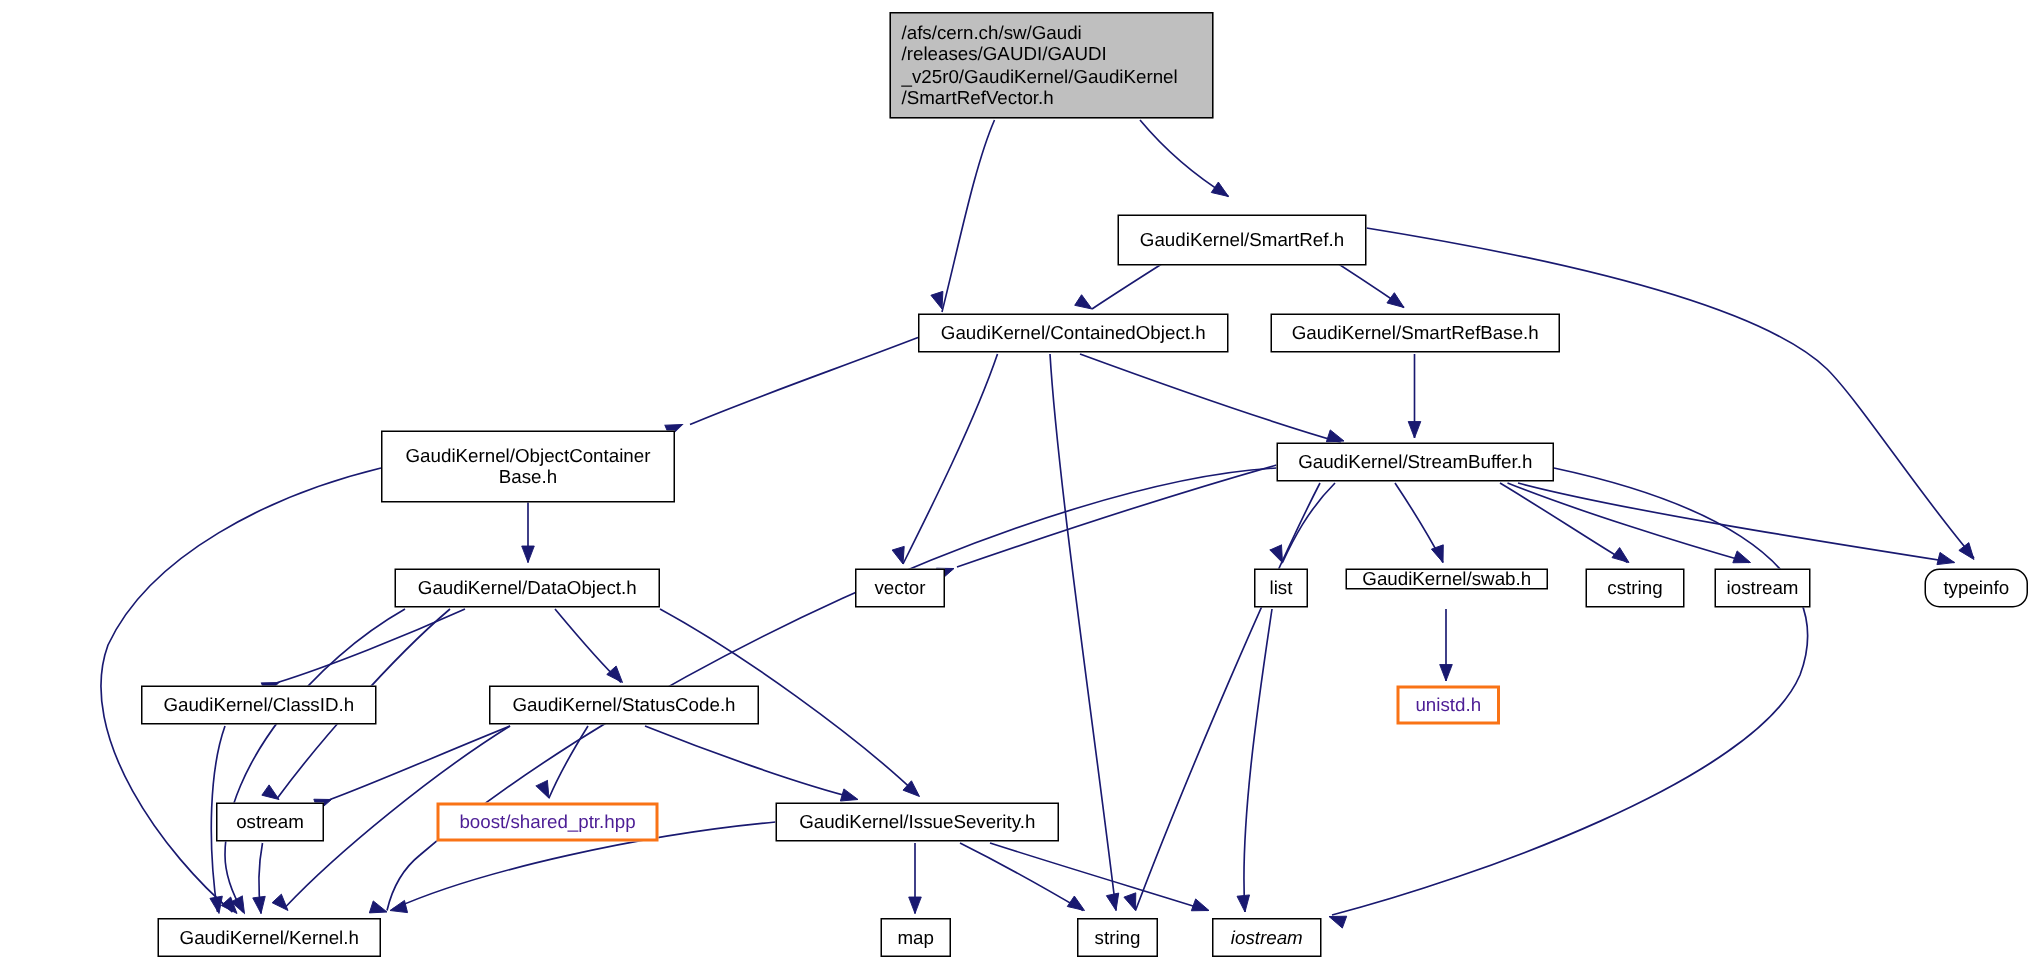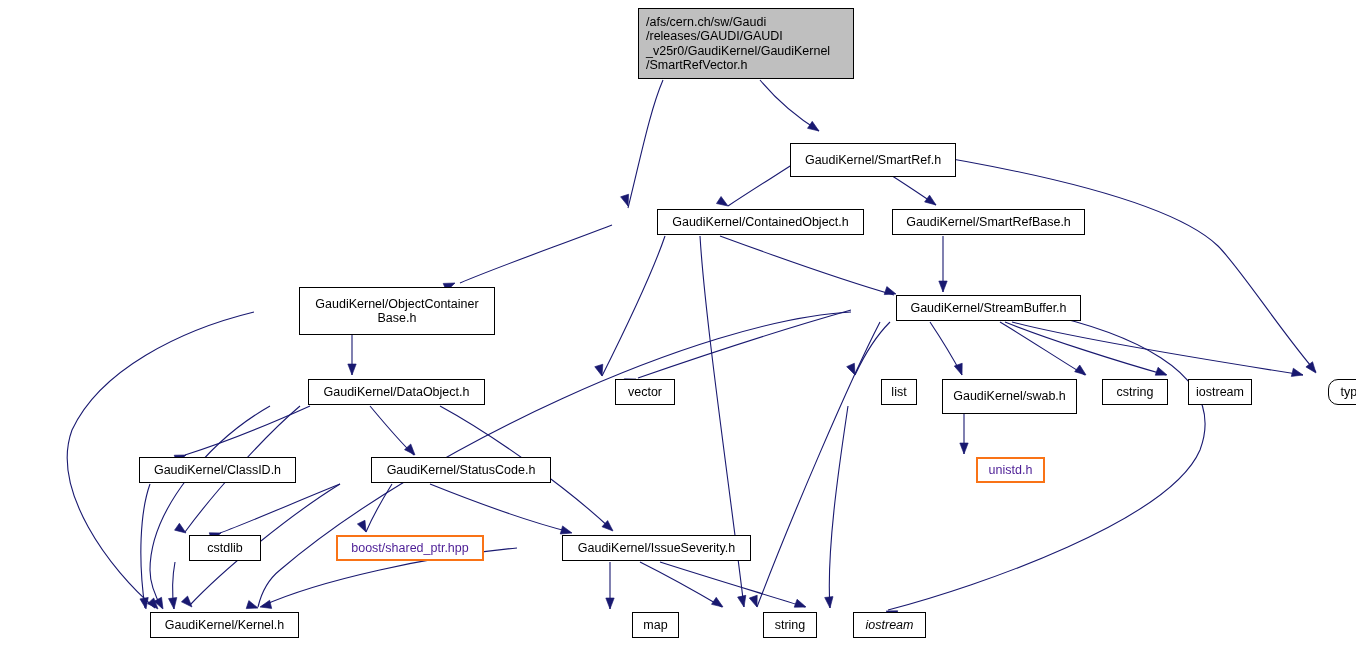--- a/index.html
+++ b/index.html
@@ -29,21 +29,20 @@
     align-items: center;
     justify-content: center;
     text-align: center;
     background: #ffffff;
     border: 1px solid #000000;
     color: #000000;
     font-size: 12.5px;
     line-height: 14.5px;
     white-space: pre-line;
     letter-spacing: 0px;
-    margin-left: 45px;
   }
   .node-box.root {
     background: #bfbfbf;
     border: 1px solid #000000;
     text-align: left;
     justify-content: flex-start;
     padding-left: 7px;
   }
   .node-box.ext {
     border: 2px solid #f97316;
@@ -157,28 +156,28 @@
 /SmartRefVector.h</span></div>
       <div class="node-box" style="left: 745px; top: 143px; width: 166px; height: 34px;"><span class="node-label">GaudiKernel/SmartRef.h</span></div>
       <div class="node-box" style="left: 612px; top: 209px; width: 207px; height: 26px;"><span class="node-label">GaudiKernel/ContainedObject.h</span></div>
       <div class="node-box" style="left: 847px; top: 209px; width: 193px; height: 26px;"><span class="node-label">GaudiKernel/SmartRefBase.h</span></div>
       <div class="node-box" style="left: 254px; top: 287px; width: 196px; height: 48px;"><span class="node-label">GaudiKernel/ObjectContainer
 Base.h</span></div>
       <div class="node-box" style="left: 851px; top: 295px; width: 185px; height: 26px;"><span class="node-label">GaudiKernel/StreamBuffer.h</span></div>
       <div class="node-box" style="left: 263px; top: 379px; width: 177px; height: 26px;"><span class="node-label">GaudiKernel/DataObject.h</span></div>
       <div class="node-box" style="left: 570px; top: 379px; width: 60px; height: 26px;"><span class="node-label">vector</span></div>
       <div class="node-box" style="left: 836px; top: 379px; width: 36px; height: 26px;"><span class="node-label">list</span></div>
-      <div class="node-box" style="left: 897px; top: 379px; width: 135px; height: 35px;"><span class="node-label">GaudiKernel/swab.h</span></div>
+      <div class="node-box" style="left: 897px; top: 379px; width: 135px; height: 14px;"><span class="node-label">GaudiKernel/swab.h</span></div>
       <div class="node-box" style="left: 1057px; top: 379px; width: 66px; height: 26px;"><span class="node-label">cstring</span></div>
       <div class="node-box" style="left: 1143px; top: 379px; width: 64px; height: 26px;"><span class="node-label">iostream</span></div>
       <div class="node-box" style="left: 1283px; top: 379px; width: 69px; height: 26px; border-radius: 10px;"><span class="node-label">typeinfo</span></div>
       <div class="node-box" style="left: 94px; top: 457px; width: 157px; height: 26px; justify-content: flex-end;"><span class="node-label">GaudiKernel/ClassID.h</span></div>
       <div class="node-box" style="left: 326px; top: 457px; width: 180px; height: 26px;"><span class="node-label">GaudiKernel/StatusCode.h</span></div>
       <div class="node-box ext" style="left: 931px; top: 457px; width: 69px; height: 26px;"><span class="node-label">unistd.h</span></div>
-      <div class="node-box" style="left: 144px; top: 535px; width: 72px; height: 26px;"><span class="node-label">cstdlib</span></div>
+      <div class="node-box" style="left: 144px; top: 535px; width: 72px; height: 26px;"><span class="node-label">ostream</span></div>
       <div class="node-box ext" style="left: 291px; top: 535px; width: 148px; height: 26px;"><span class="node-label">boost/shared_ptr.hpp</span></div>
       <div class="node-box" style="left: 517px; top: 535px; width: 189px; height: 26px;"><span class="node-label">GaudiKernel/IssueSeverity.h</span></div>
       <div class="node-box" style="left: 105px; top: 612px; width: 149px; height: 26px;"><span class="node-label">GaudiKernel/Kernel.h</span></div>
       <div class="node-box" style="left: 587px; top: 612px; width: 47px; height: 26px;"><span class="node-label">map</span></div>
       <div class="node-box" style="left: 718px; top: 612px; width: 54px; height: 26px;"><span class="node-label">string</span></div>
       <div class="node-box" style="left: 808px; top: 612px; width: 73px; height: 26px; font-style: italic;"><span class="node-label">iostream</span></div>
     </div>
 </div>
 
 </body></html>

